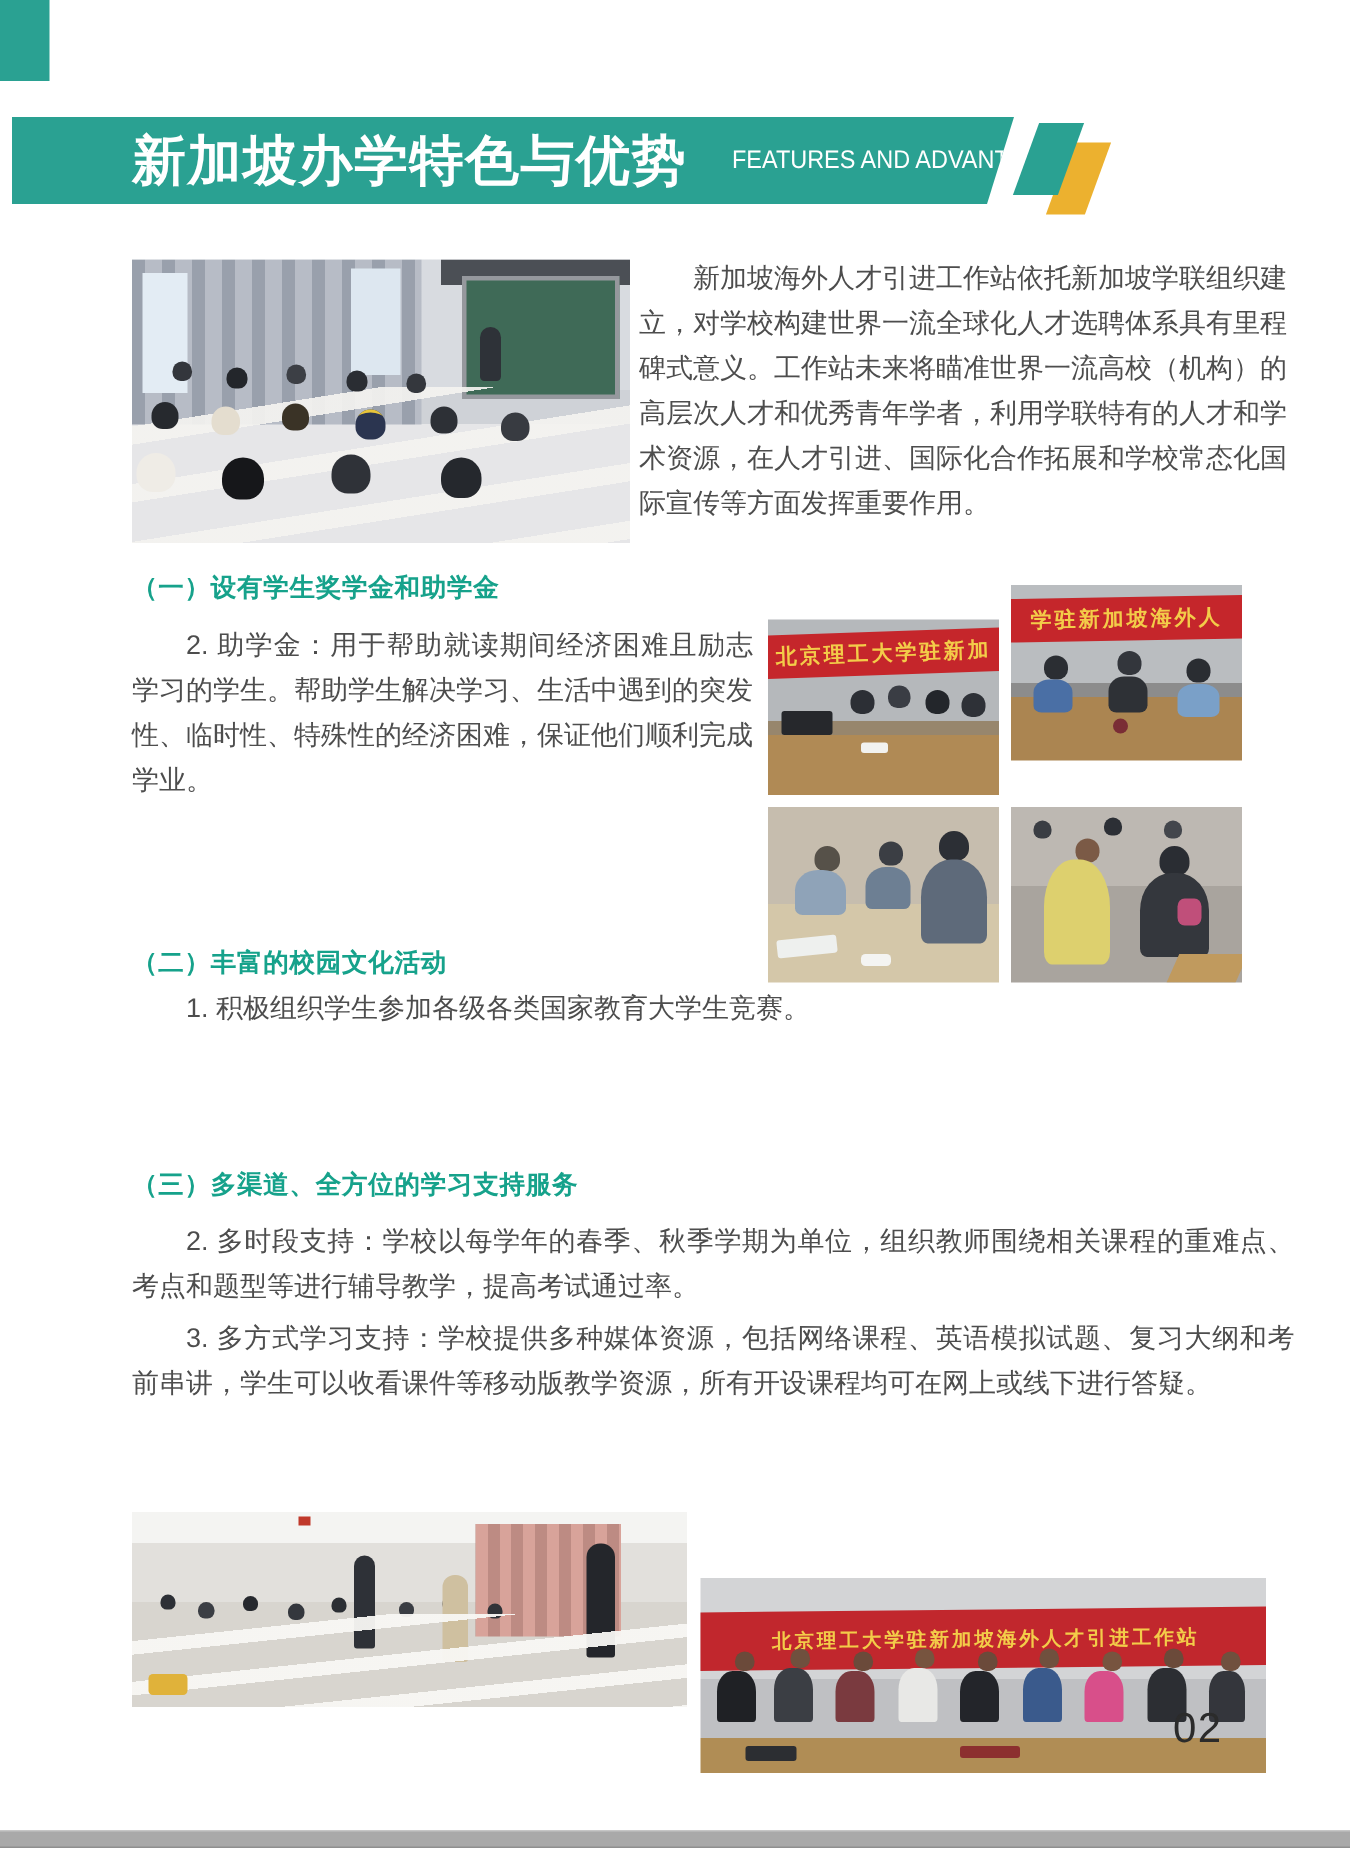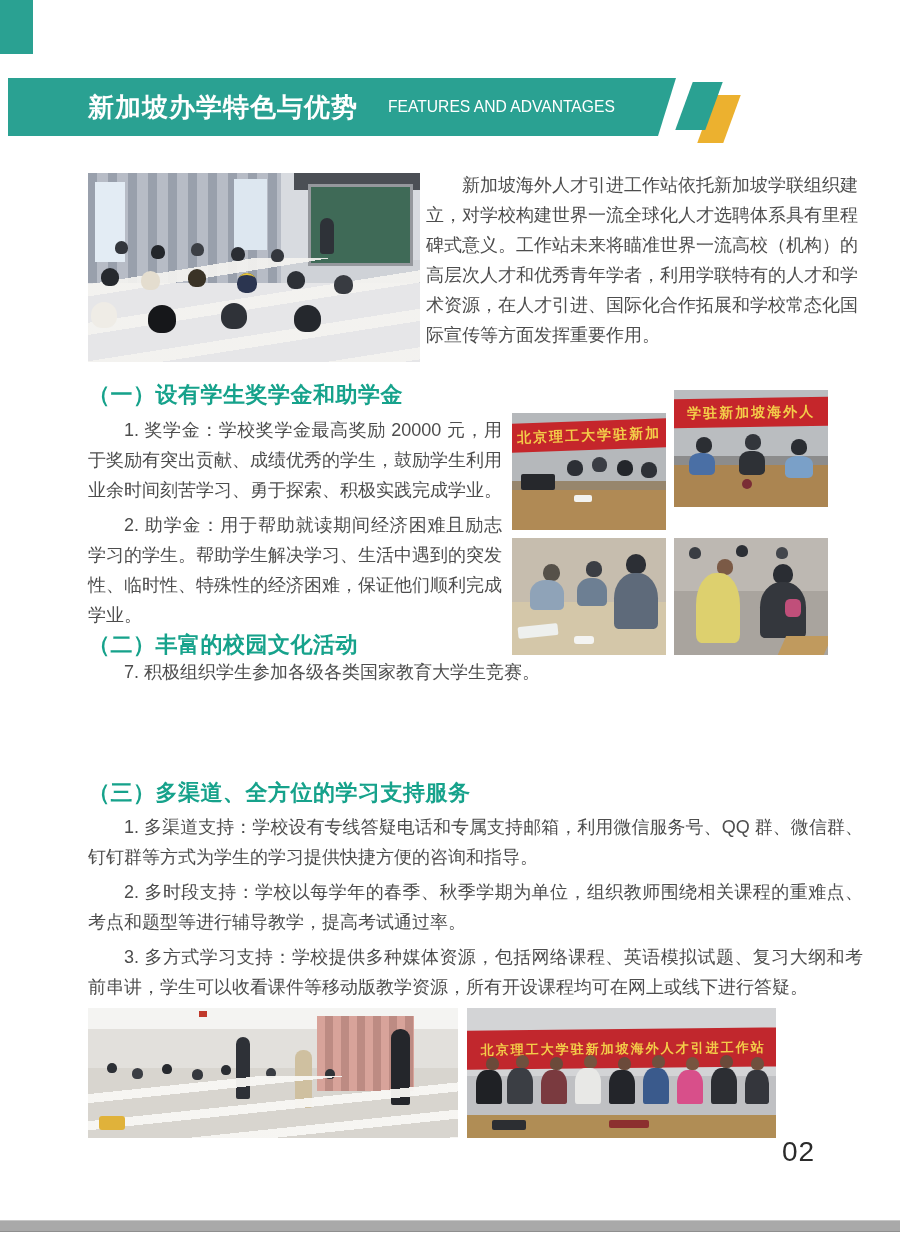--- a/index.html
+++ b/index.html
@@ -6,32 +6,32 @@
   .page{position:relative;width:900px;height:1235px;background:#fff;overflow:hidden;
         font-family:"Liberation Sans","DejaVu Sans",sans-serif;color:#4d4d4d;}
 
   
   .corner{position:absolute;left:0;top:0;width:33px;height:54px;background:#2aa192;}
 
   
   .band{position:absolute;left:8px;top:78px;width:668px;height:58px;background:#2aa192;
         clip-path:polygon(0 0,100% 0,calc(100% - 18px) 100%,0 100%);
         display:flex;align-items:center;}
-  .band .zh{margin-left:80px;color:#fff;font-size:26px;font-weight:bold;letter-spacing:1px;white-space:nowrap;}
+  .band .zh{margin-left:80px;color:#fff;font-size:36px;font-weight:bold;letter-spacing:1px;white-space:nowrap;}
   .band .en{margin-left:30px;color:#fff;font-size:17px;white-space:nowrap;
             transform:scaleX(.92);transform-origin:left center;letter-spacing:0;}
   .par{position:absolute;transform:skewX(-20deg);}
   .par.yellow{left:706px;top:95px;width:26px;height:48px;background:#ecb12f;}
   .par.teal{left:684px;top:82px;width:30px;height:48px;background:#2aa192;}
 
   
   .bodytxt{position:absolute;font-size:18px;line-height:30px;text-align:justify;color:#4d4d4d;}
   .bodytxt p{margin:5px 0 0;text-indent:2em;}
   .bodytxt p:first-child{margin-top:0;}
-  .heading{position:absolute;left:88px;color:#16a28b;font-weight:bold;font-size:22px;
+  .heading{position:absolute;left:88px;color:#16a28b;font-weight:bold;font-size:17px;
            letter-spacing:.5px;white-space:nowrap;}
 
   .pagenum{position:absolute;left:782px;top:1136px;font-size:28px;color:#2b2b2b;letter-spacing:1px;}
   .bottombar{position:absolute;left:0;top:1220px;width:900px;height:12px;background:#a9a9a9;
              box-shadow:inset 0 1px 0 #c6c6c6, inset 0 -1px 0 #8f8f8f;}
 
   
   .photo{position:absolute;overflow:hidden;}
   .abs{position:absolute;}
   .hd{position:absolute;border-radius:50% 50% 42% 42%;}
@@ -61,21 +61,21 @@
   .gp4{left:674px;top:538px;background:linear-gradient(#bdb8b2 0 45%,#a9a49e 45% 100%);}
 
   
   .ph-bl{left:88px;top:1008px;width:370px;height:130px;
     background:linear-gradient(#f4f4f2 0 16%,#e2e0dc 16% 46%,#d8d5cf 46% 100%);}
   .ph-bl .curt{right:12%;top:6%;width:26%;height:58%;
     background:repeating-linear-gradient(90deg,#d8a39a 0 8px,#bd8b83 8px 16px);}
   .ph-bl .desks{left:0;bottom:0;width:100%;height:48%;
     background:repeating-linear-gradient(174deg,rgba(248,247,244,0) 0 18px,rgba(248,247,244,.95) 18px 27px);}
   .ph-bl .chair{left:3%;bottom:6%;width:26px;height:14px;background:#e0b23a;border-radius:3px;}
-  .ph-br{left:467px;top:1008px;width:309px;height:130px;
+  .ph-br{left:467px;top:1052px;width:377px;height:130px;
     background:linear-gradient(#d3d4d6 0 52%,#bfc0c3 52% 82%,#b08d55 82% 100%);}
   .ph-br .ribbon{position:absolute;top:16%;left:-1%;width:103%;height:30%;background:#c1272d;
       color:#f3cc49;font-weight:bold;display:flex;align-items:center;justify-content:center;
       font-size:13px;letter-spacing:2px;white-space:nowrap;transform:rotate(-.6deg);}
   .ph-br .laptop{left:8%;bottom:6%;width:34px;height:10px;background:#2c2e32;border-radius:2px;}
 </style>
 </head>
 <body>
 
 <div class="page">
@@ -113,21 +113,20 @@
     <div class="hd" style="left:40%;top:69%;width:26px;height:26px;background:#2f3238"></div>
     <div class="hd" style="left:62%;top:70%;width:27px;height:27px;background:#25282d"></div>
   </div>
 
   <div class="bodytxt" style="left:426px;top:170px;width:432px;">
     <p>新加坡海外人才引进工作站依托新加坡学联组织建立，对学校构建世界一流全球化人才选聘体系具有里程碑式意义。工作站未来将瞄准世界一流高校（机构）的高层次人才和优秀青年学者，利用学联特有的人才和学术资源，在人才引进、国际化合作拓展和学校常态化国际宣传等方面发挥重要作用。</p>
   </div>
 
   <div class="heading" style="top:380px;">（一）设有学生奖学金和助学金</div>
   <div class="bodytxt" style="left:88px;top:415px;width:414px;">
-    <p>1. 奖学金：学校奖学金最高奖励 20000 元，用于奖励有突出贡献、成绩优秀的学生，鼓励学生利用业余时间刻苦学习、勇于探索、积极实践完成学业。</p>
     <p>2. 助学金：用于帮助就读期间经济困难且励志学习的学生。帮助学生解决学习、生活中遇到的突发性、临时性、特殊性的经济困难，保证他们顺利完成学业。</p>
   </div>
 
   <div class="photo gp gp1">
     <div class="ribbon" style="transform:rotate(-2deg);">北京理工大学驻新加</div>
     <div class="abs" style="left:6%;top:52%;width:34px;height:16px;background:#26282c;border-radius:2px;"></div>
     <div class="hd" style="left:36%;top:40%;width:16px;height:16px;background:#2c2f35"></div>
     <div class="hd" style="left:52%;top:38%;width:15px;height:15px;background:#3a3d44"></div>
     <div class="hd" style="left:68%;top:40%;width:16px;height:16px;background:#23262b"></div>
     <div class="hd" style="left:84%;top:42%;width:16px;height:16px;background:#2e3137"></div>
@@ -160,26 +159,25 @@
     <div class="hd" style="left:28%;top:18%;width:16px;height:16px;background:#7b5a46"></div>
     <div class="abs" style="left:14%;top:30%;width:44px;height:70px;background:#ddd06e;border-radius:45% 45% 12% 12%;"></div>
     <div class="hd" style="left:64%;top:22%;width:20px;height:20px;background:#2a2d33"></div>
     <div class="abs" style="left:56%;top:38%;width:46px;height:56px;background:#34373d;border-radius:45% 45% 10% 10%;"></div>
     <div class="abs" style="left:72%;top:52%;width:16px;height:18px;background:#c04f7a;border-radius:30%;"></div>
     <div class="abs" style="left:70%;bottom:0;width:30%;height:16%;background:#c09a5e;transform:skewX(-24deg);"></div>
   </div>
 
   <div class="heading" style="top:630px;">（二）丰富的校园文化活动</div>
   <div class="bodytxt" style="left:88px;top:657px;width:775px;">
-    <p>7. 积极组织学生参加各级各类国家教育大学生竞赛。</p>
+    <p>1. 积极组织学生参加各级各类国家教育大学生竞赛。</p>
   </div>
 
   <div class="heading" style="top:778px;">（三）多渠道、全方位的学习支持服务</div>
   <div class="bodytxt" style="left:88px;top:812px;width:775px;">
-    <p>1. 多渠道支持：学校设有专线答疑电话和专属支持邮箱，利用微信服务号、QQ 群、微信群、钉钉群等方式为学生的学习提供快捷方便的咨询和指导。</p>
     <p>2. 多时段支持：学校以每学年的春季、秋季学期为单位，组织教师围绕相关课程的重难点、考点和题型等进行辅导教学，提高考试通过率。</p>
     <p>3. 多方式学习支持：学校提供多种媒体资源，包括网络课程、英语模拟试题、复习大纲和考前串讲，学生可以收看课件等移动版教学资源，所有开设课程均可在网上或线下进行答疑。</p>
   </div>
 
   <div class="photo ph-bl">
     <div class="abs curt"></div>
     <div class="abs" style="left:30%;top:2%;width:8px;height:6px;background:#c0392b;"></div>
     <div class="hd" style="left:5%;top:42%;width:10px;height:10px;background:#2d3036"></div>
     <div class="hd" style="left:12%;top:46%;width:11px;height:11px;background:#3b3e44"></div>
     <div class="hd" style="left:20%;top:43%;width:10px;height:10px;background:#26292e"></div>

